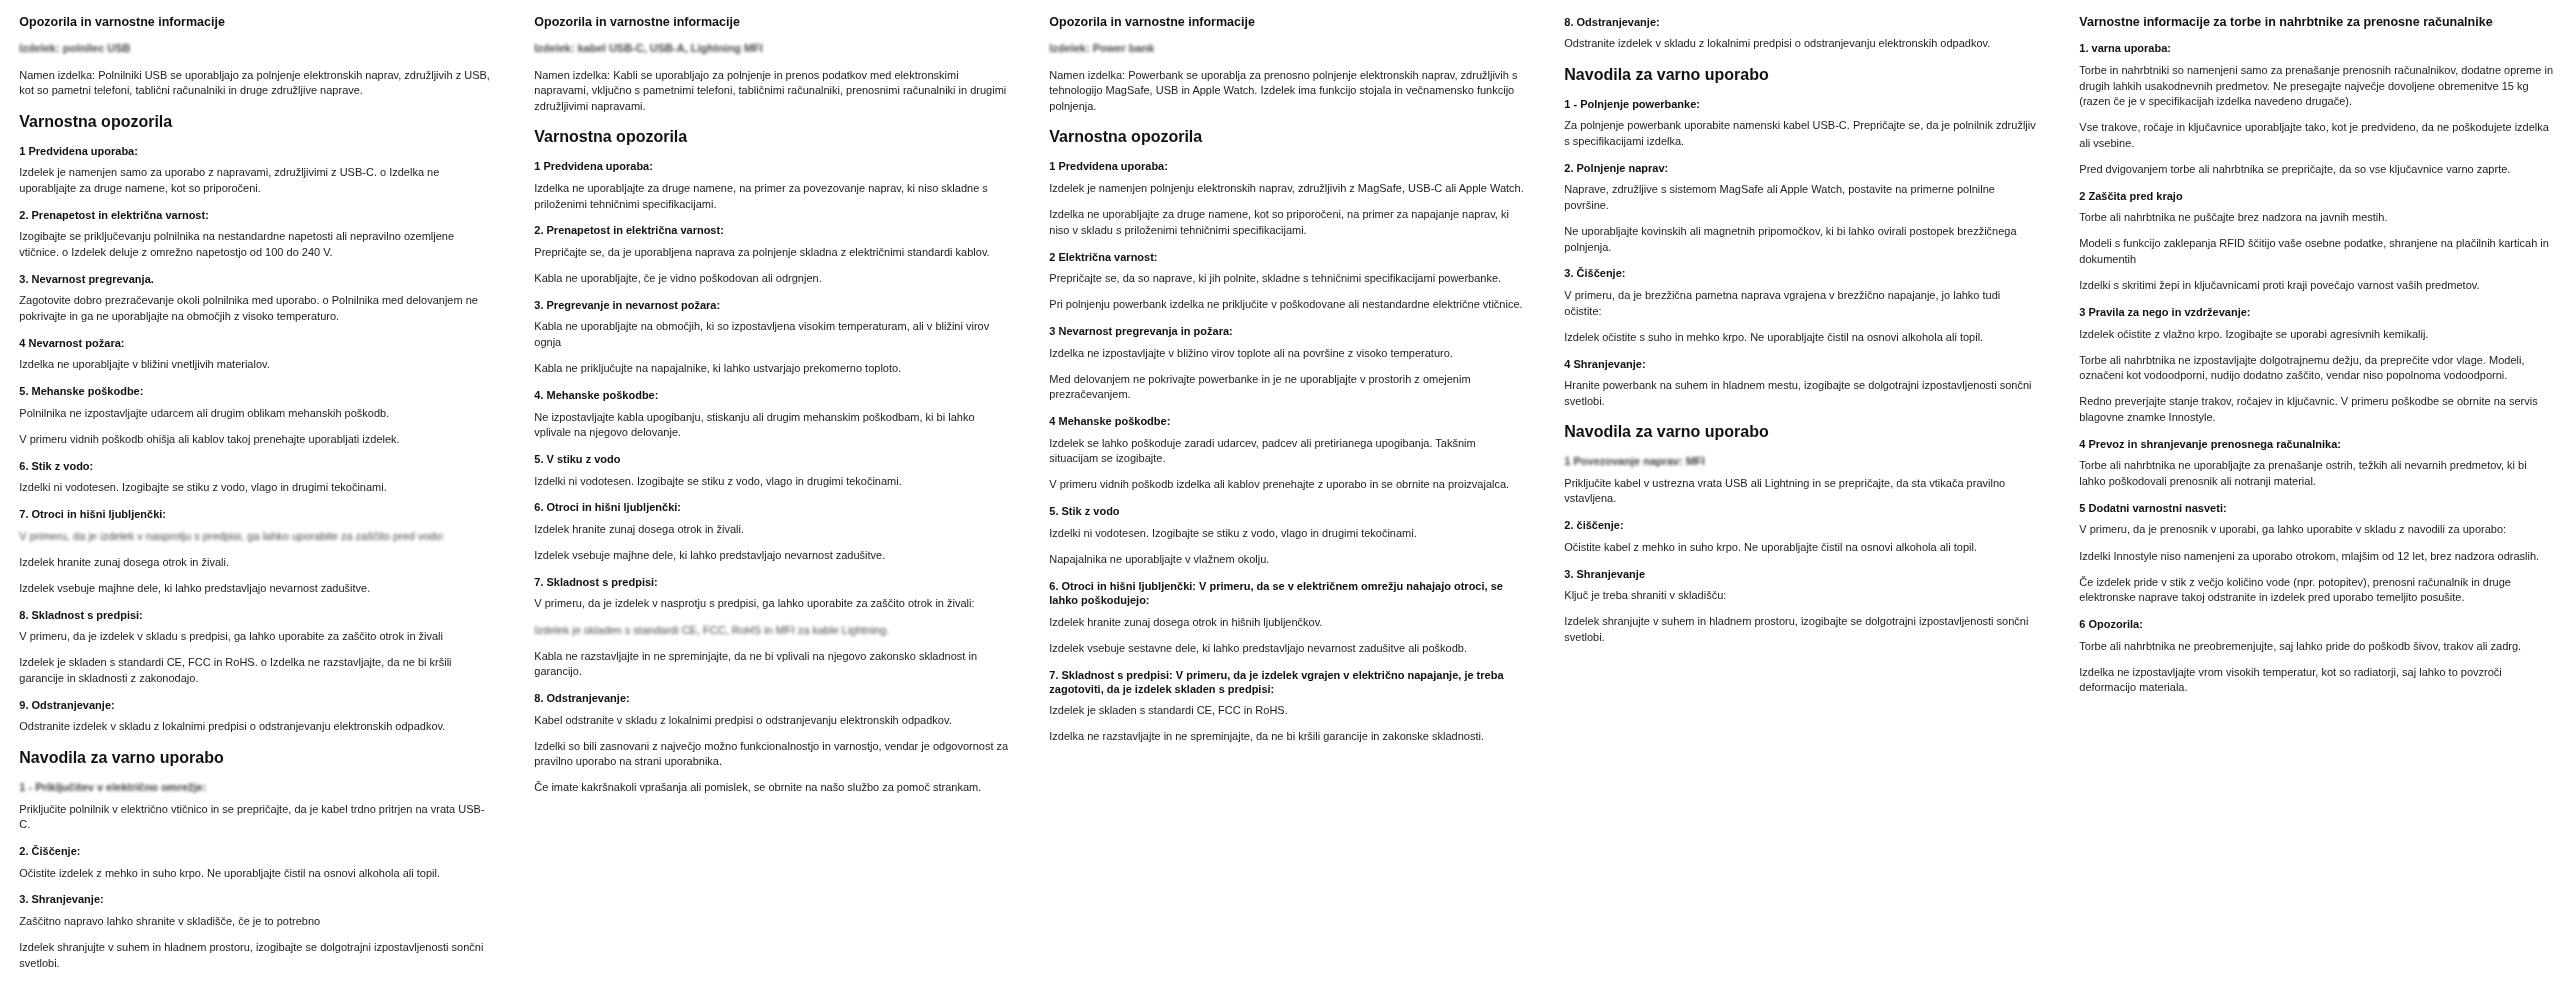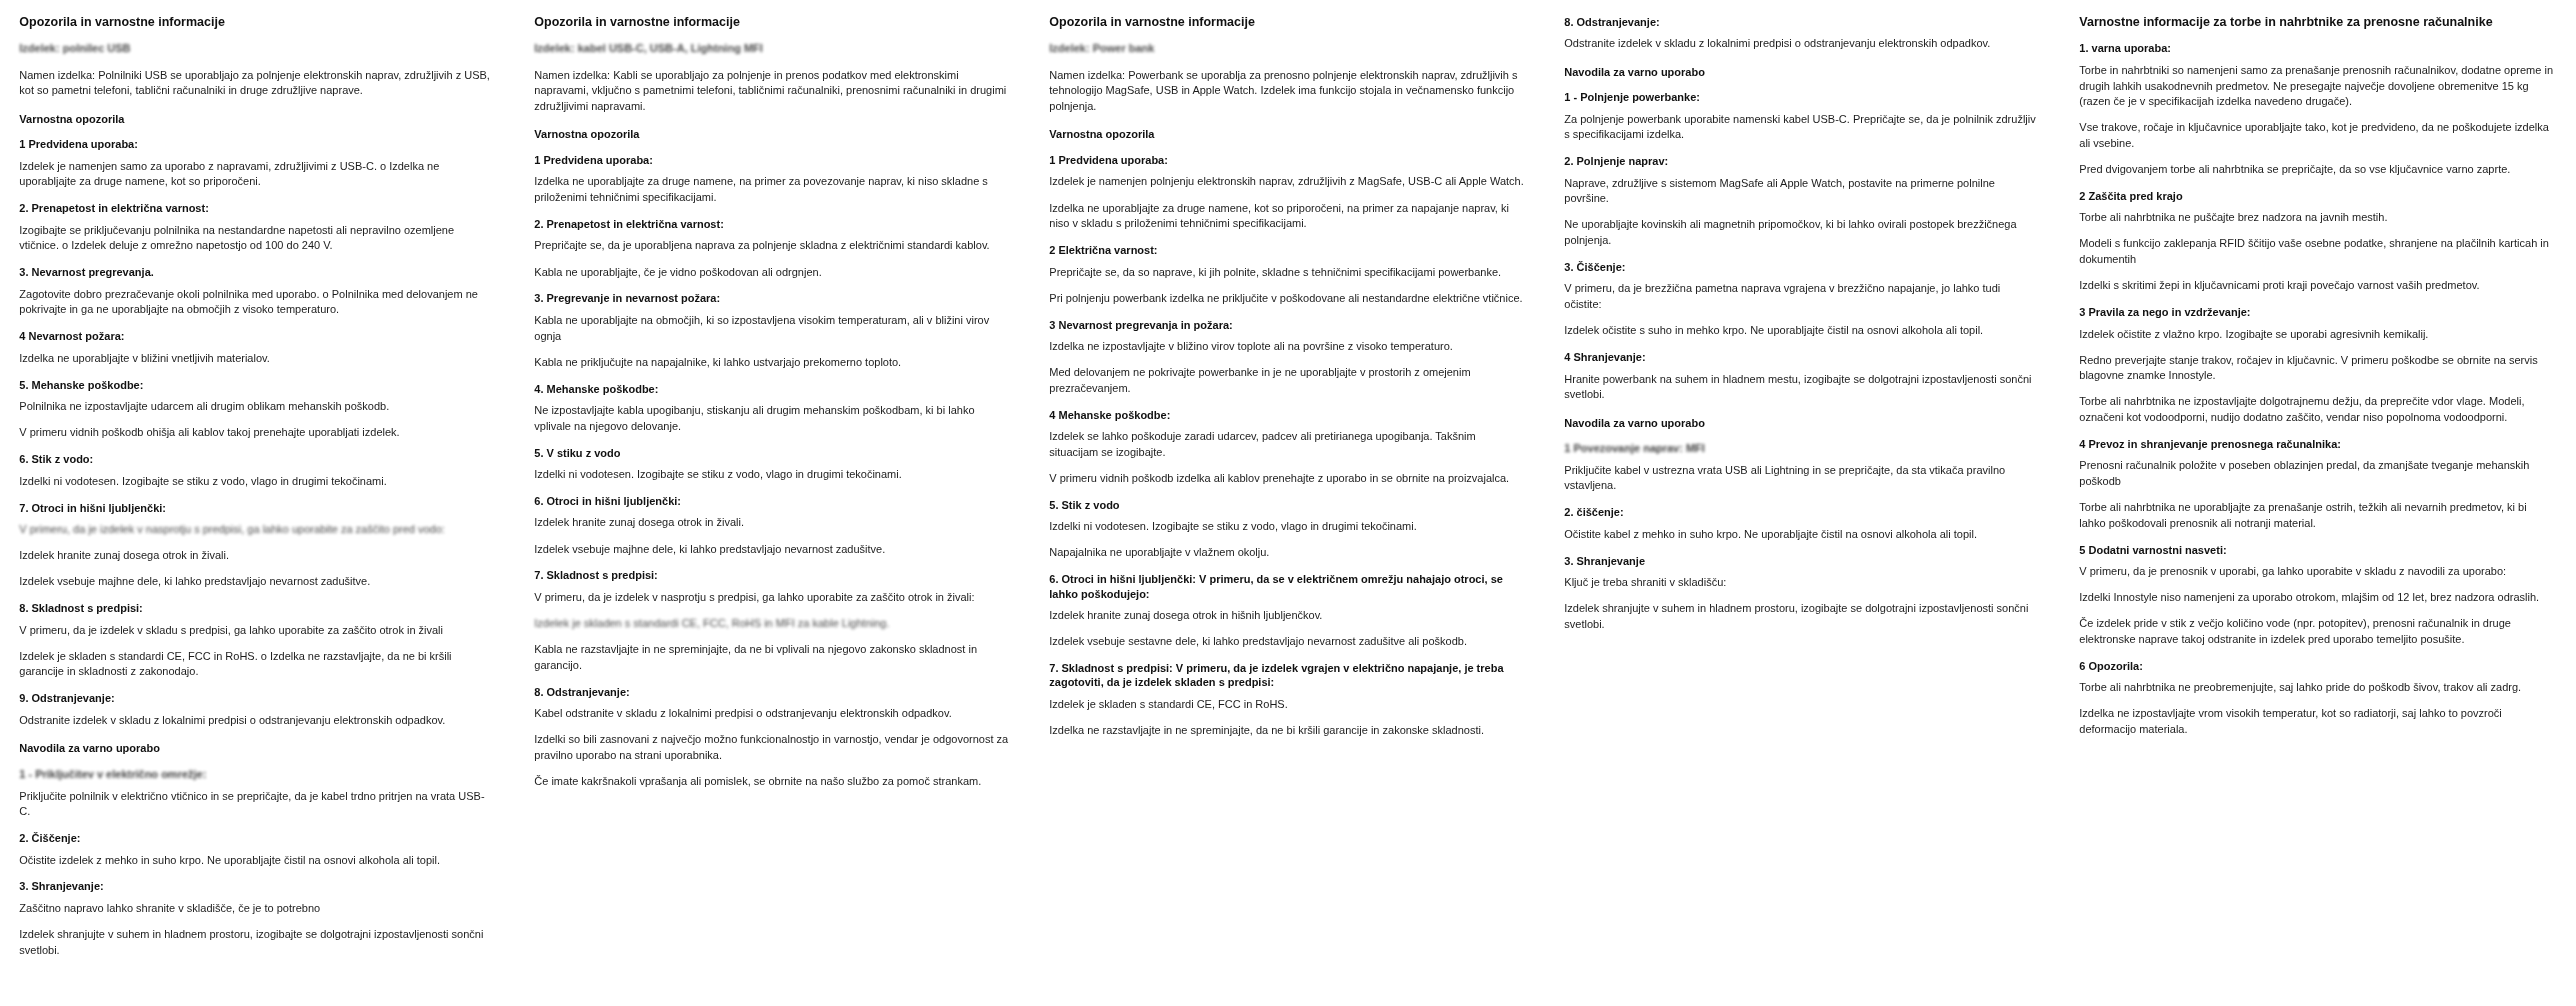--- a/index.html
+++ b/index.html
@@ -36,21 +36,21 @@
     line-height: 1.25;
     color: #111;
   }
   p.block {
     font-size: 11px;
     line-height: 1.42;
     margin: 0 0 10.5px 0;
     color: #1c1c1c;
   }
   h2.sec {
-    font-size: 11px;
+    font-size: 16px;
     font-weight: bold;
     margin: 13px 0 8.9px 0;
     line-height: 1.3;
     color: #111;
   }
   h3.sub {
     font-size: 11px;
     font-weight: bold;
     margin: 11.3px 0 7.2px 0;
     line-height: 1.3;
@@ -187,24 +187,23 @@
       <h3 class="sub">1. varna uporaba:</h3>
       <p class="block">Torbe in nahrbtniki so namenjeni samo za prenašanje prenosnih računalnikov, dodatne opreme in drugih lahkih usakodnevnih predmetov. Ne presegajte največje dovoljene obremenitve 15 kg (razen če je v specifikacijah izdelka navedeno drugače).</p>
       <p class="block">Vse trakove, ročaje in ključavnice uporabljajte tako, kot je predvideno, da ne poškodujete izdelka ali vsebine.</p>
       <p class="block">Pred dvigovanjem torbe ali nahrbtnika se prepričajte, da so vse ključavnice varno zaprte.</p>
       <h3 class="sub">2 Zaščita pred krajo</h3>
       <p class="block">Torbe ali nahrbtnika ne puščajte brez nadzora na javnih mestih.</p>
       <p class="block">Modeli s funkcijo zaklepanja RFID ščitijo vaše osebne podatke, shranjene na plačilnih karticah in dokumentih</p>
       <p class="block">Izdelki s skritimi žepi in ključavnicami proti kraji povečajo varnost vaših predmetov.</p>
       <h3 class="sub">3 Pravila za nego in vzdrževanje:</h3>
       <p class="block">Izdelek očistite z vlažno krpo. Izogibajte se uporabi agresivnih kemikalij.</p>
+      <p class="block">Torbe ali nahrbtnika ne izpostavljajte dolgotrajnemu dežju, da preprečite vdor vlage. Modeli, označeni kot vodoodporni, nudijo dodatno zaščito, vendar niso popolnoma vodoodporni.</p>
       <p class="block">Redno preverjajte stanje trakov, ročajev in ključavnic. V primeru poškodbe se obrnite na servis blagovne znamke Innostyle.</p>
-      <p class="block">Torbe ali nahrbtnika ne izpostavljajte dolgotrajnemu dežju, da preprečite vdor vlage. Modeli, označeni kot vodoodporni, nudijo dodatno zaščito, vendar niso popolnoma vodoodporni.</p>
       <h3 class="sub">4 Prevoz in shranjevanje prenosnega računalnika:</h3>
-      <p class="block">Prenosni računalnik položite v poseben oblazinjen predal, da zmanjšate tveganje mehanskih poškodb</p>
       <p class="block">Torbe ali nahrbtnika ne uporabljajte za prenašanje ostrih, težkih ali nevarnih predmetov, ki bi lahko poškodovali prenosnik ali notranji material.</p>
       <h3 class="sub">5 Dodatni varnostni nasveti:</h3>
       <p class="block">V primeru, da je prenosnik v uporabi, ga lahko uporabite v skladu z navodili za uporabo:</p>
       <p class="block">Izdelki Innostyle niso namenjeni za uporabo otrokom, mlajšim od 12 let, brez nadzora odraslih.</p>
       <p class="block">Če izdelek pride v stik z večjo količino vode (npr. potopitev), prenosni računalnik in druge elektronske naprave takoj odstranite in izdelek pred uporabo temeljito posušite.</p>
       <h3 class="sub">6 Opozorila:</h3>
       <p class="block">Torbe ali nahrbtnika ne preobremenjujte, saj lahko pride do poškodb šivov, trakov ali zadrg.</p>
       <p class="block">Izdelka ne izpostavljajte vrom visokih temperatur, kot so radiatorji, saj lahko to povzroči deformacijo materiala.</p>
     </div>
 

